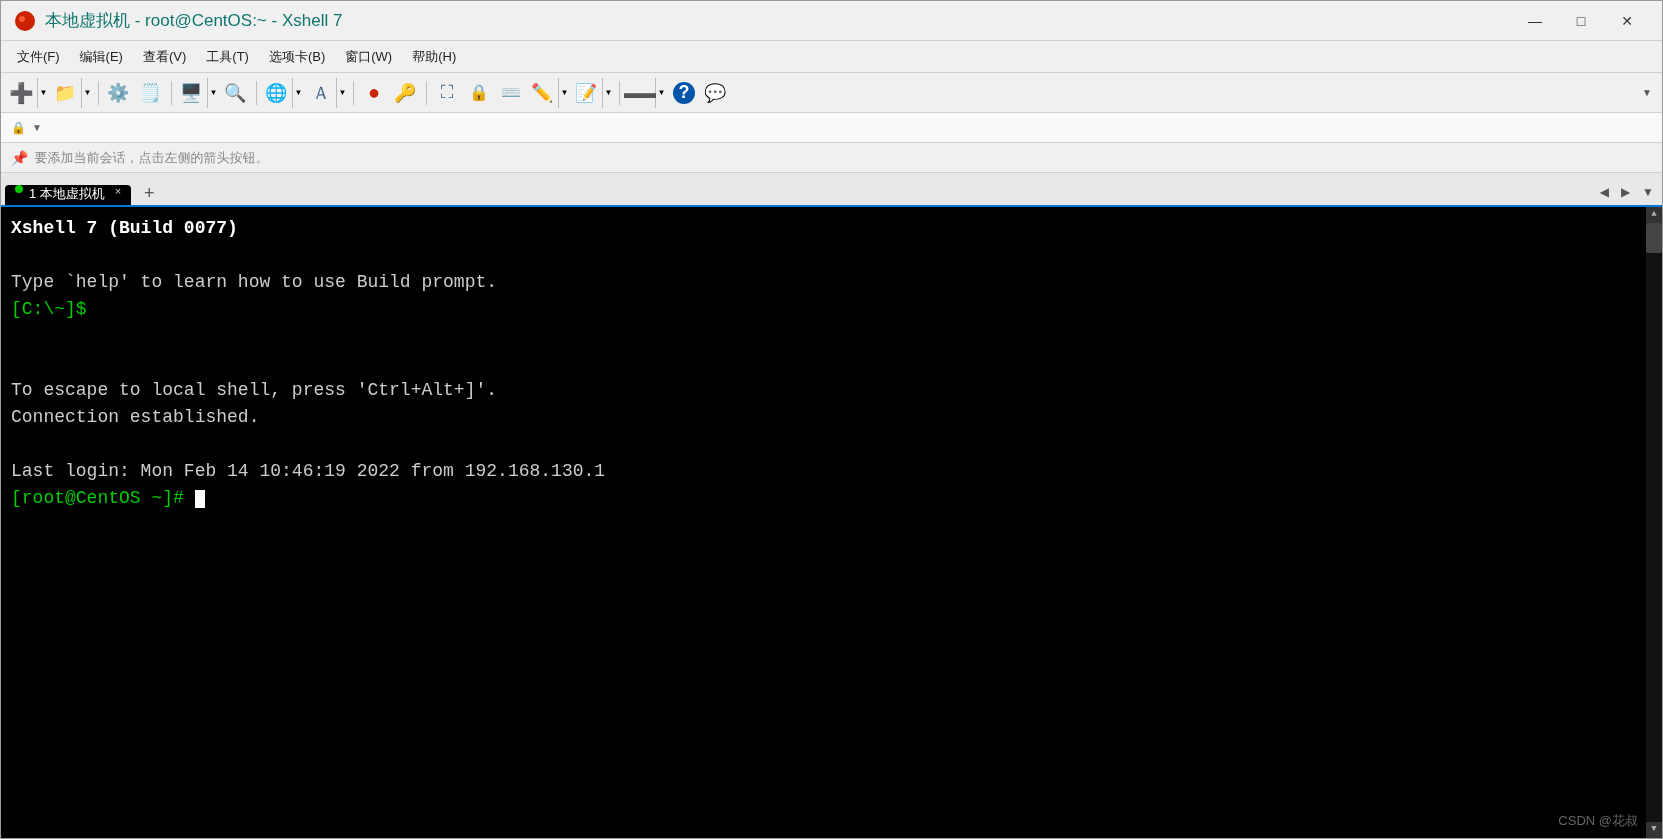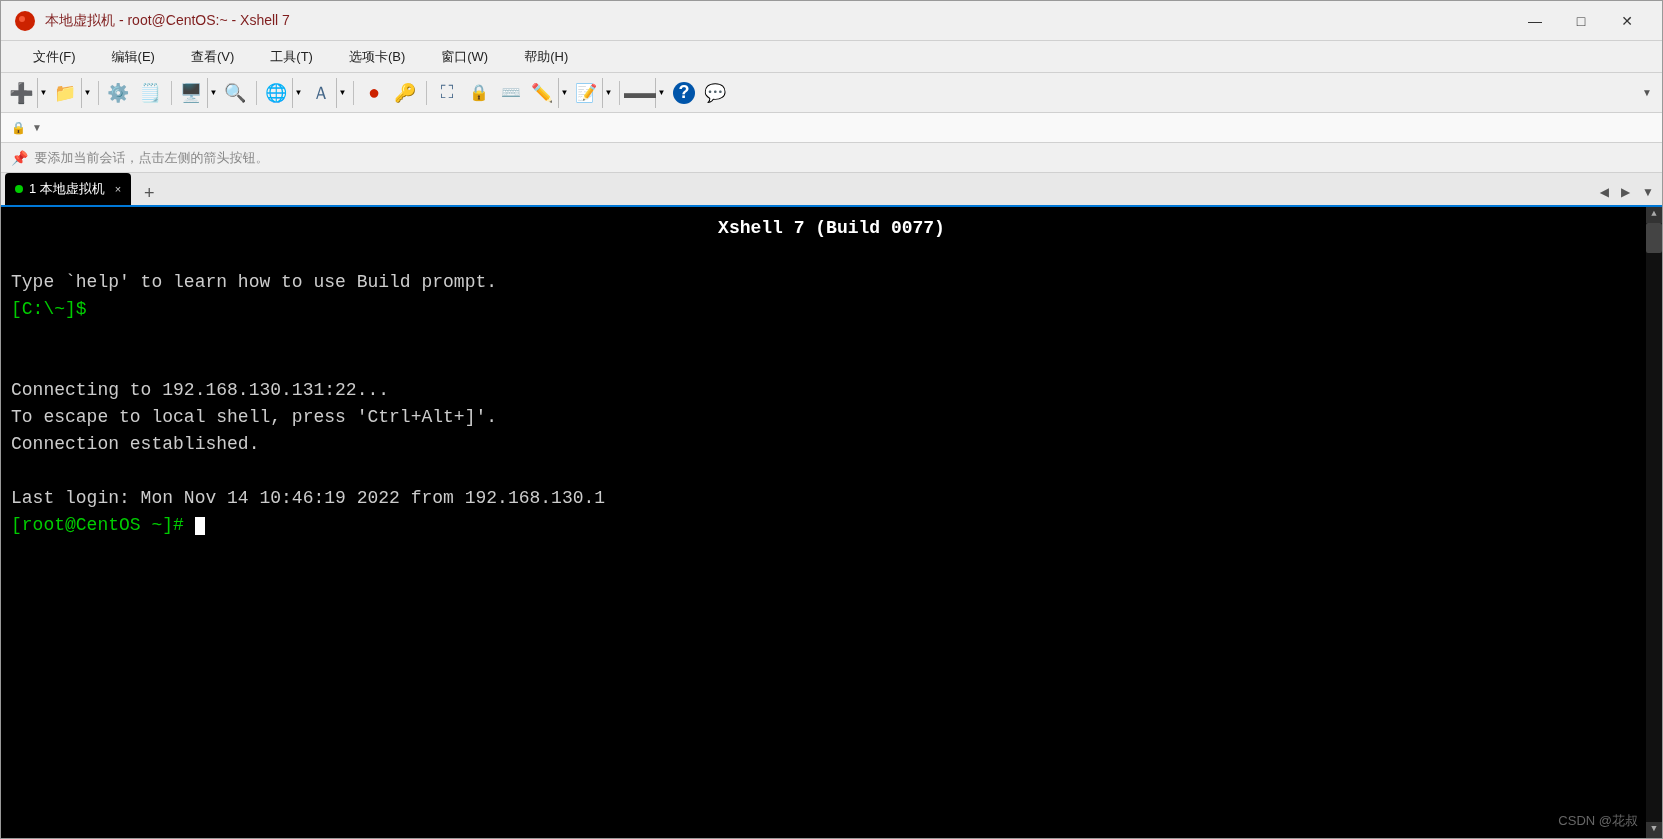--- a/index.html
+++ b/index.html
@@ -39,22 +39,22 @@
       display: flex;
       align-items: center;
       justify-content: center;
     }
     .title-bar-logo svg {
       width: 22px;
       height: 22px;
     }
     .title-bar-text {
       flex: 1;
-      font-size: 14px;
-      color: #7f1d1d;
+      font-size: 17px;
+      color: #0f766e;
     }
     .title-bar-controls {
       display: flex;
       gap: 0;
     }
     .title-btn {
       width: 46px;
       height: 32px;
       display: flex;
       align-items: center;
@@ -76,21 +76,20 @@
       padding: 0 8px;
       border-bottom: 1px solid #d0d0d0;
       gap: 4px;
     }
     .menu-item {
       padding: 4px 8px;
       font-size: 13px;
       color: #222;
       cursor: pointer;
       border-radius: 2px;
-      margin-left: 16px;
     }
 
     
     .toolbar {
       height: 40px;
       background: #f0f0f0;
       display: flex;
       align-items: center;
       padding: 0 6px;
       border-bottom: 1px solid #d0d0d0;
@@ -178,23 +177,22 @@
       height: 34px;
       background: #e8e8e8;
       display: flex;
       align-items: flex-end;
       padding: 0 4px;
       border-bottom: 2px solid #0078d7;
       position: relative;
     }
     .tab {
       display: flex;
-      align-items: center;
       padding: 0 10px;
-      height: 32px;
+      height: 20px;
       background: #000;
       color: #fff;
       font-size: 13px;
       border-top-left-radius: 4px;
       border-top-right-radius: 4px;
       gap: 6px;
       cursor: pointer;
       min-width: 120px;
     }
     .tab-dot {
@@ -248,21 +246,20 @@
       position: relative;
     }
     .terminal-line {
       white-space: pre;
     }
     .terminal-green {
       color: #00cc00;
     }
     .terminal-white {
       color: #ffffff;
-      text-align: center;
     }
     .terminal-cursor {
       display: inline-block;
       width: 10px;
       height: 18px;
       background: #fff;
       vertical-align: text-bottom;
       animation: blink 1s step-end infinite;
     }
     @keyframes blink {
@@ -495,25 +492,24 @@
     </div>
   </div>
 
   <div class="terminal" style="position:relative;">
     <div class="terminal-line terminal-white" style="font-weight:bold;">Xshell 7 (Build 0077)</div>
     <div class="terminal-line">&nbsp;</div>
     <div class="terminal-line">Type `help' to learn how to use Build prompt.</div>
     <div class="terminal-line terminal-green">[C:\~]$</div>
     <div class="terminal-line">&nbsp;</div>
     <div class="terminal-line">&nbsp;</div>
-    <div class="terminal-line">Connecting to 192.168.130.131:22...</div>
     <div class="terminal-line">To escape to local shell, press 'Ctrl+Alt+]'.</div>
     <div class="terminal-line">Connection established.</div>
     <div class="terminal-line">&nbsp;</div>
-    <div class="terminal-line">Last login: Mon Nov 14 10:46:19 2022 from 192.168.130.1</div>
+    <div class="terminal-line">Last login: Mon Feb 14 10:46:19 2022 from 192.168.130.1</div>
     <div class="terminal-line terminal-green">[root@CentOS ~]# <span class="terminal-cursor"></span></div>
 
     <div class="terminal-scrollbar">
       <div class="scrollbar-up">▲</div>
       <div class="scrollbar-track">
         <div class="scrollbar-thumb"></div>
       </div>
       <div class="scrollbar-down">▼</div>
     </div>
 

